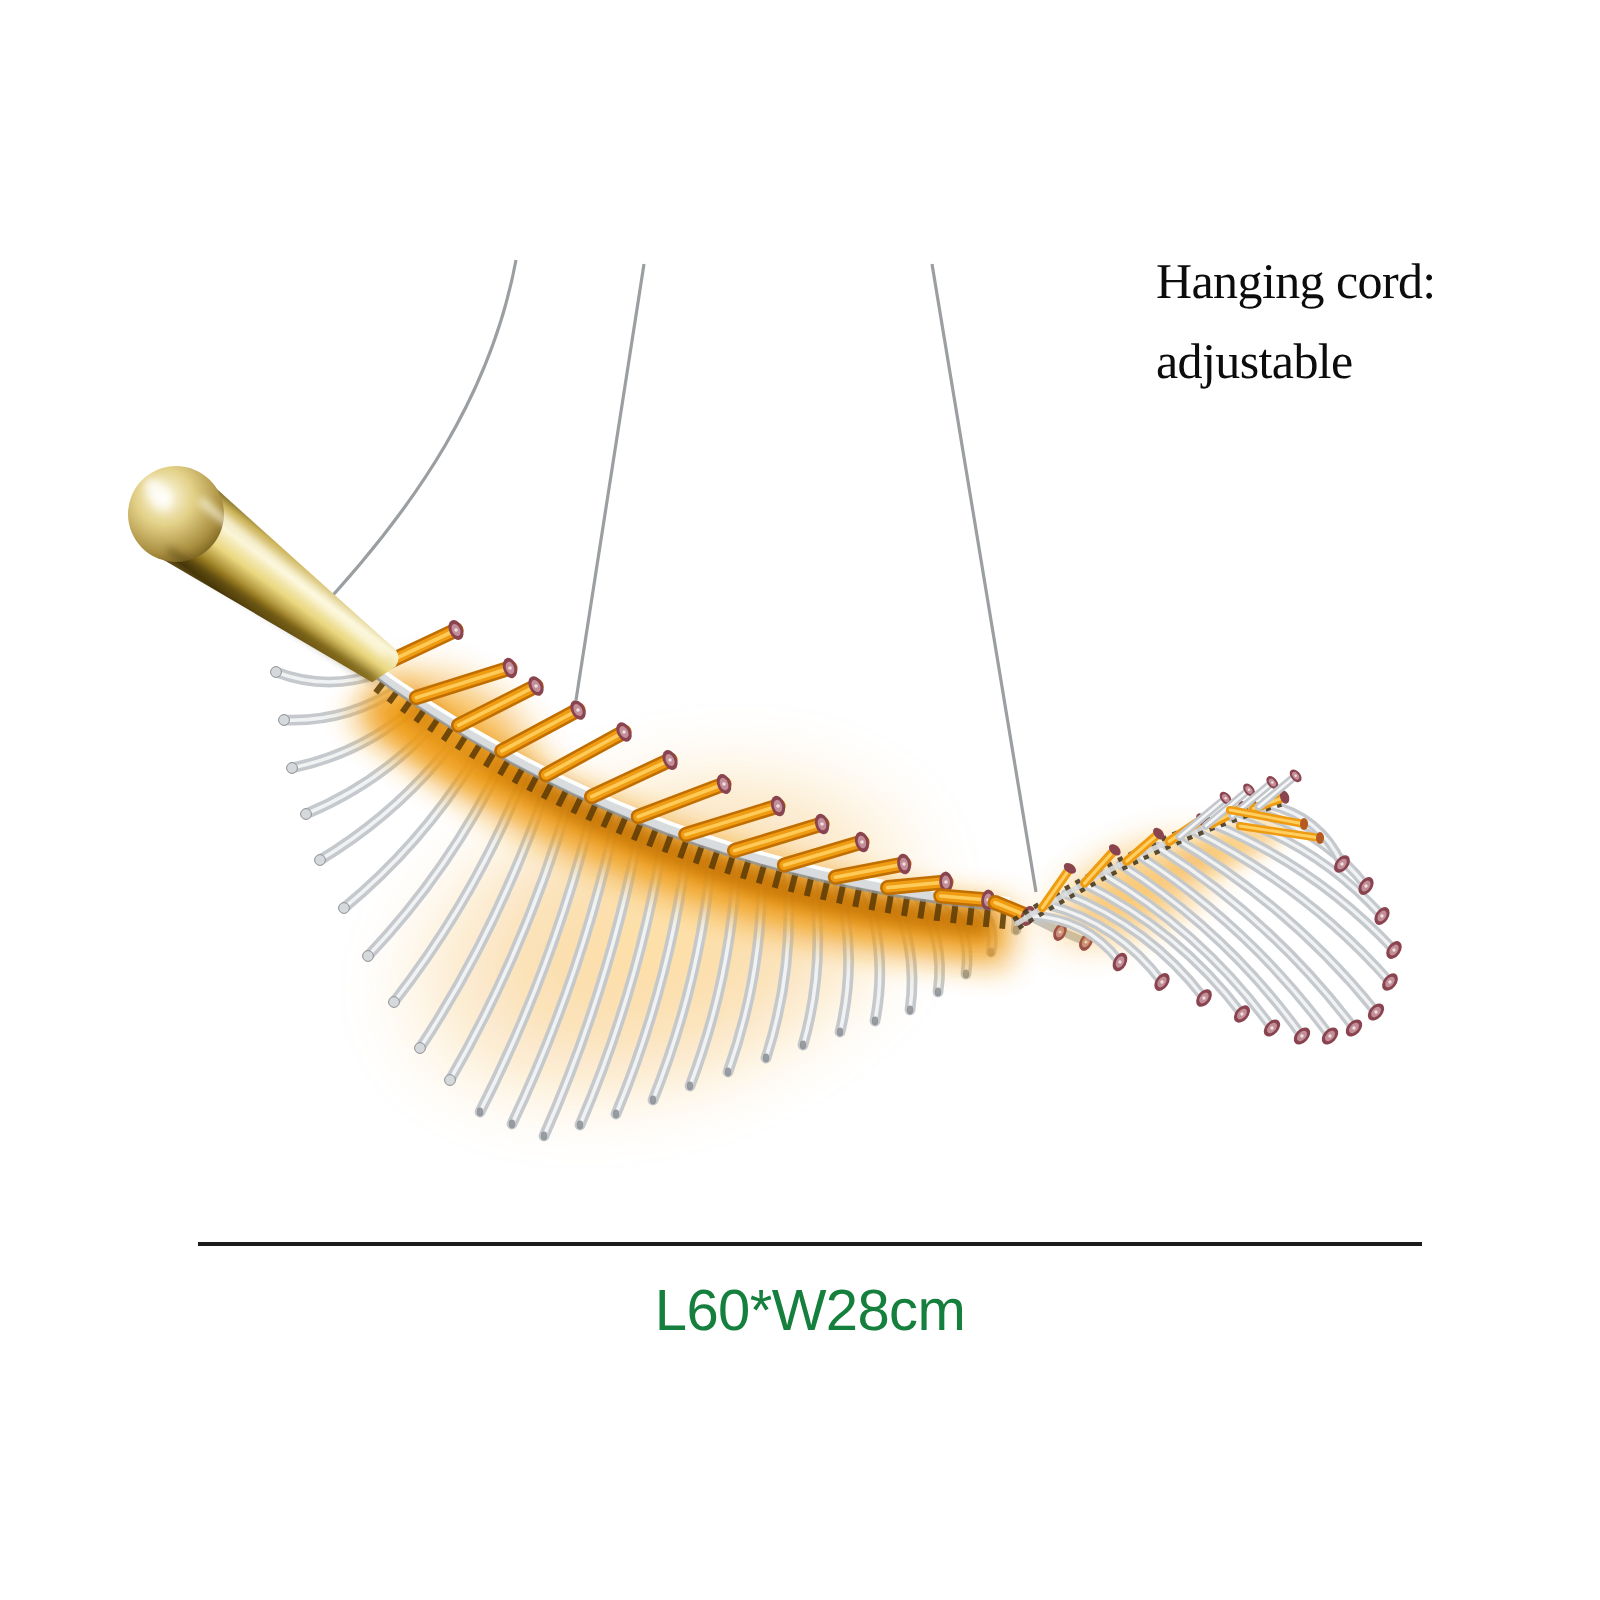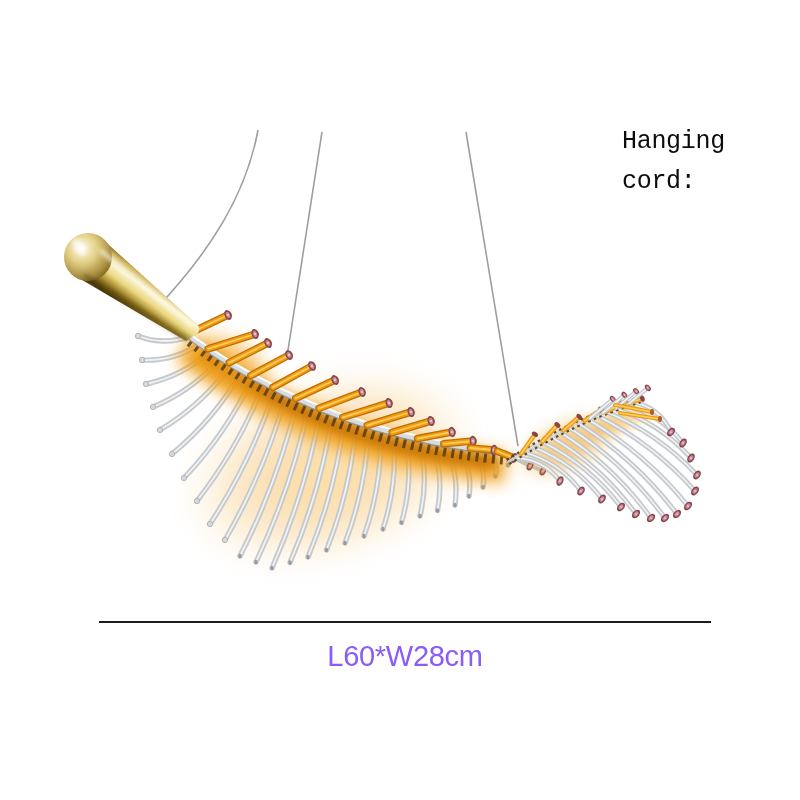--- a/index.html
+++ b/index.html
@@ -1,23 +1,23 @@
 <!DOCTYPE html>
 <html><head>
 <meta charset="utf-8">
 <style>
   html,body{margin:0;padding:0;background:#ffffff;}
   .stage{position:relative;width:800px;height:800px;background:#ffffff;overflow:hidden;
          font-family:"DejaVu Sans",sans-serif;}
   .lamp-svg{position:absolute;left:0;top:0;width:800px;height:800px;}
   .cord-note{position:absolute;left:578px;top:122px;font-size:25px;line-height:40px;
-             color:#0c0c0c;letter-spacing:-0.3px;font-family:Liberation Mono, monospace;margin-left:44px;}
+             color:#0c0c0c;letter-spacing:-0.3px;font-family:Liberation Serif, serif;}
   .divider{position:absolute;left:99px;top:621px;width:612px;height:2px;background:#1c1c1c;}
   .size-label{position:absolute;left:99px;top:640px;width:612px;text-align:center;
-              font-family:"Liberation Sans",sans-serif;font-size:29px;color:#8b5cf6;
+              font-family:"Liberation Sans",sans-serif;font-size:29px;color:#15803d;
               letter-spacing:-0.3px;}
 </style>
 </head>
 <body>
 
 <div class="stage">
 
   <svg id="lamp-svg" class="lamp-svg" viewBox="0 0 800 800" role="img" aria-label="Gold feather-shaped glass pendant chandelier hanging from three thin cords">
     <defs>
       <linearGradient id="rodGrad" gradientUnits="userSpaceOnUse" x1="101.6" y1="238.4" x2="74.4" y2="275.6">
@@ -365,18 +365,19 @@
         <path d="M101.6,238.4 L197.9,324.9 Q200.6,329 197.8,333.2 L186.1,341.1 L74.4,275.6 Z" fill="url(#rodGrad)"></path>
         <circle cx="88" cy="257" r="24" fill="url(#capGrad)"></circle>
         <path d="M100,250 L193,327" stroke="#fffce9" stroke-width="3.2" fill="none" opacity="0.9" filter="url(#b2)"></path>
         <path d="M84,275 L188,340" stroke="#32260a" stroke-width="2.4" fill="none" opacity="0.6" filter="url(#b2)"></path>
         <ellipse cx="79" cy="247" rx="5" ry="9" transform="rotate(-35 79 247)" fill="#ffffff" opacity="0.8" filter="url(#b2)"></ellipse>
       </g>
     </svg>
 
   <div class="cord-note">
     <div>Hanging cord:</div>
+    <div>adjustable</div>
   </div>
 
   <div class="divider"></div>
   <div class="size-label">L60*W28cm</div>
 
 </div>
 
 </body></html>

